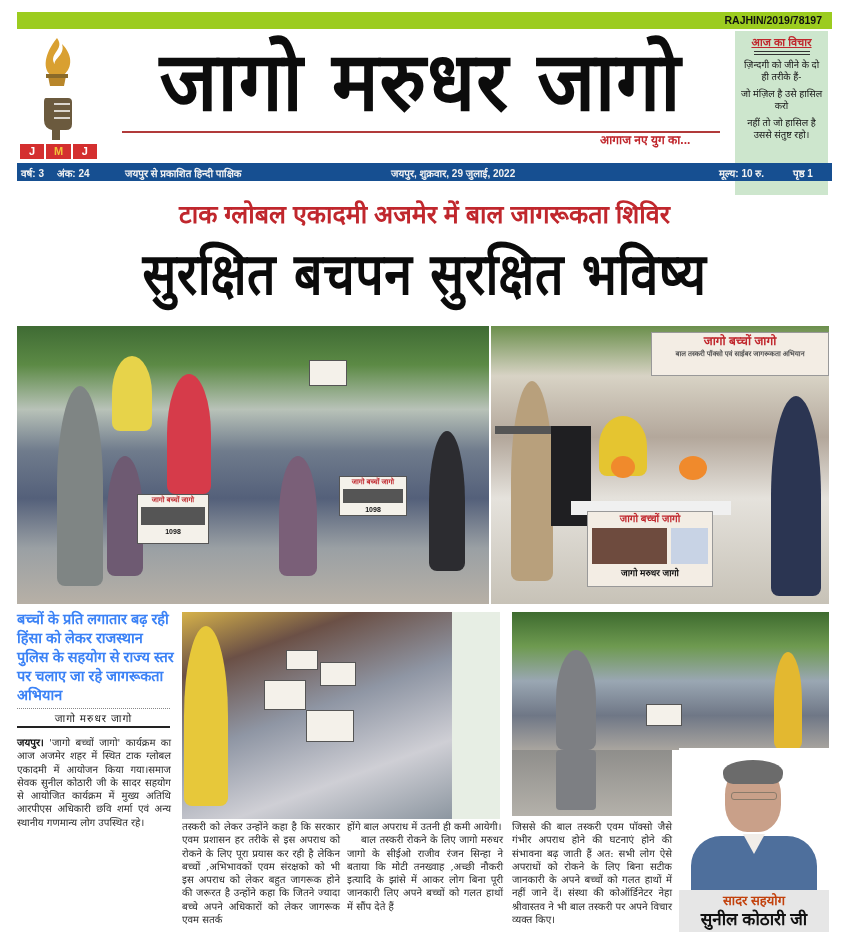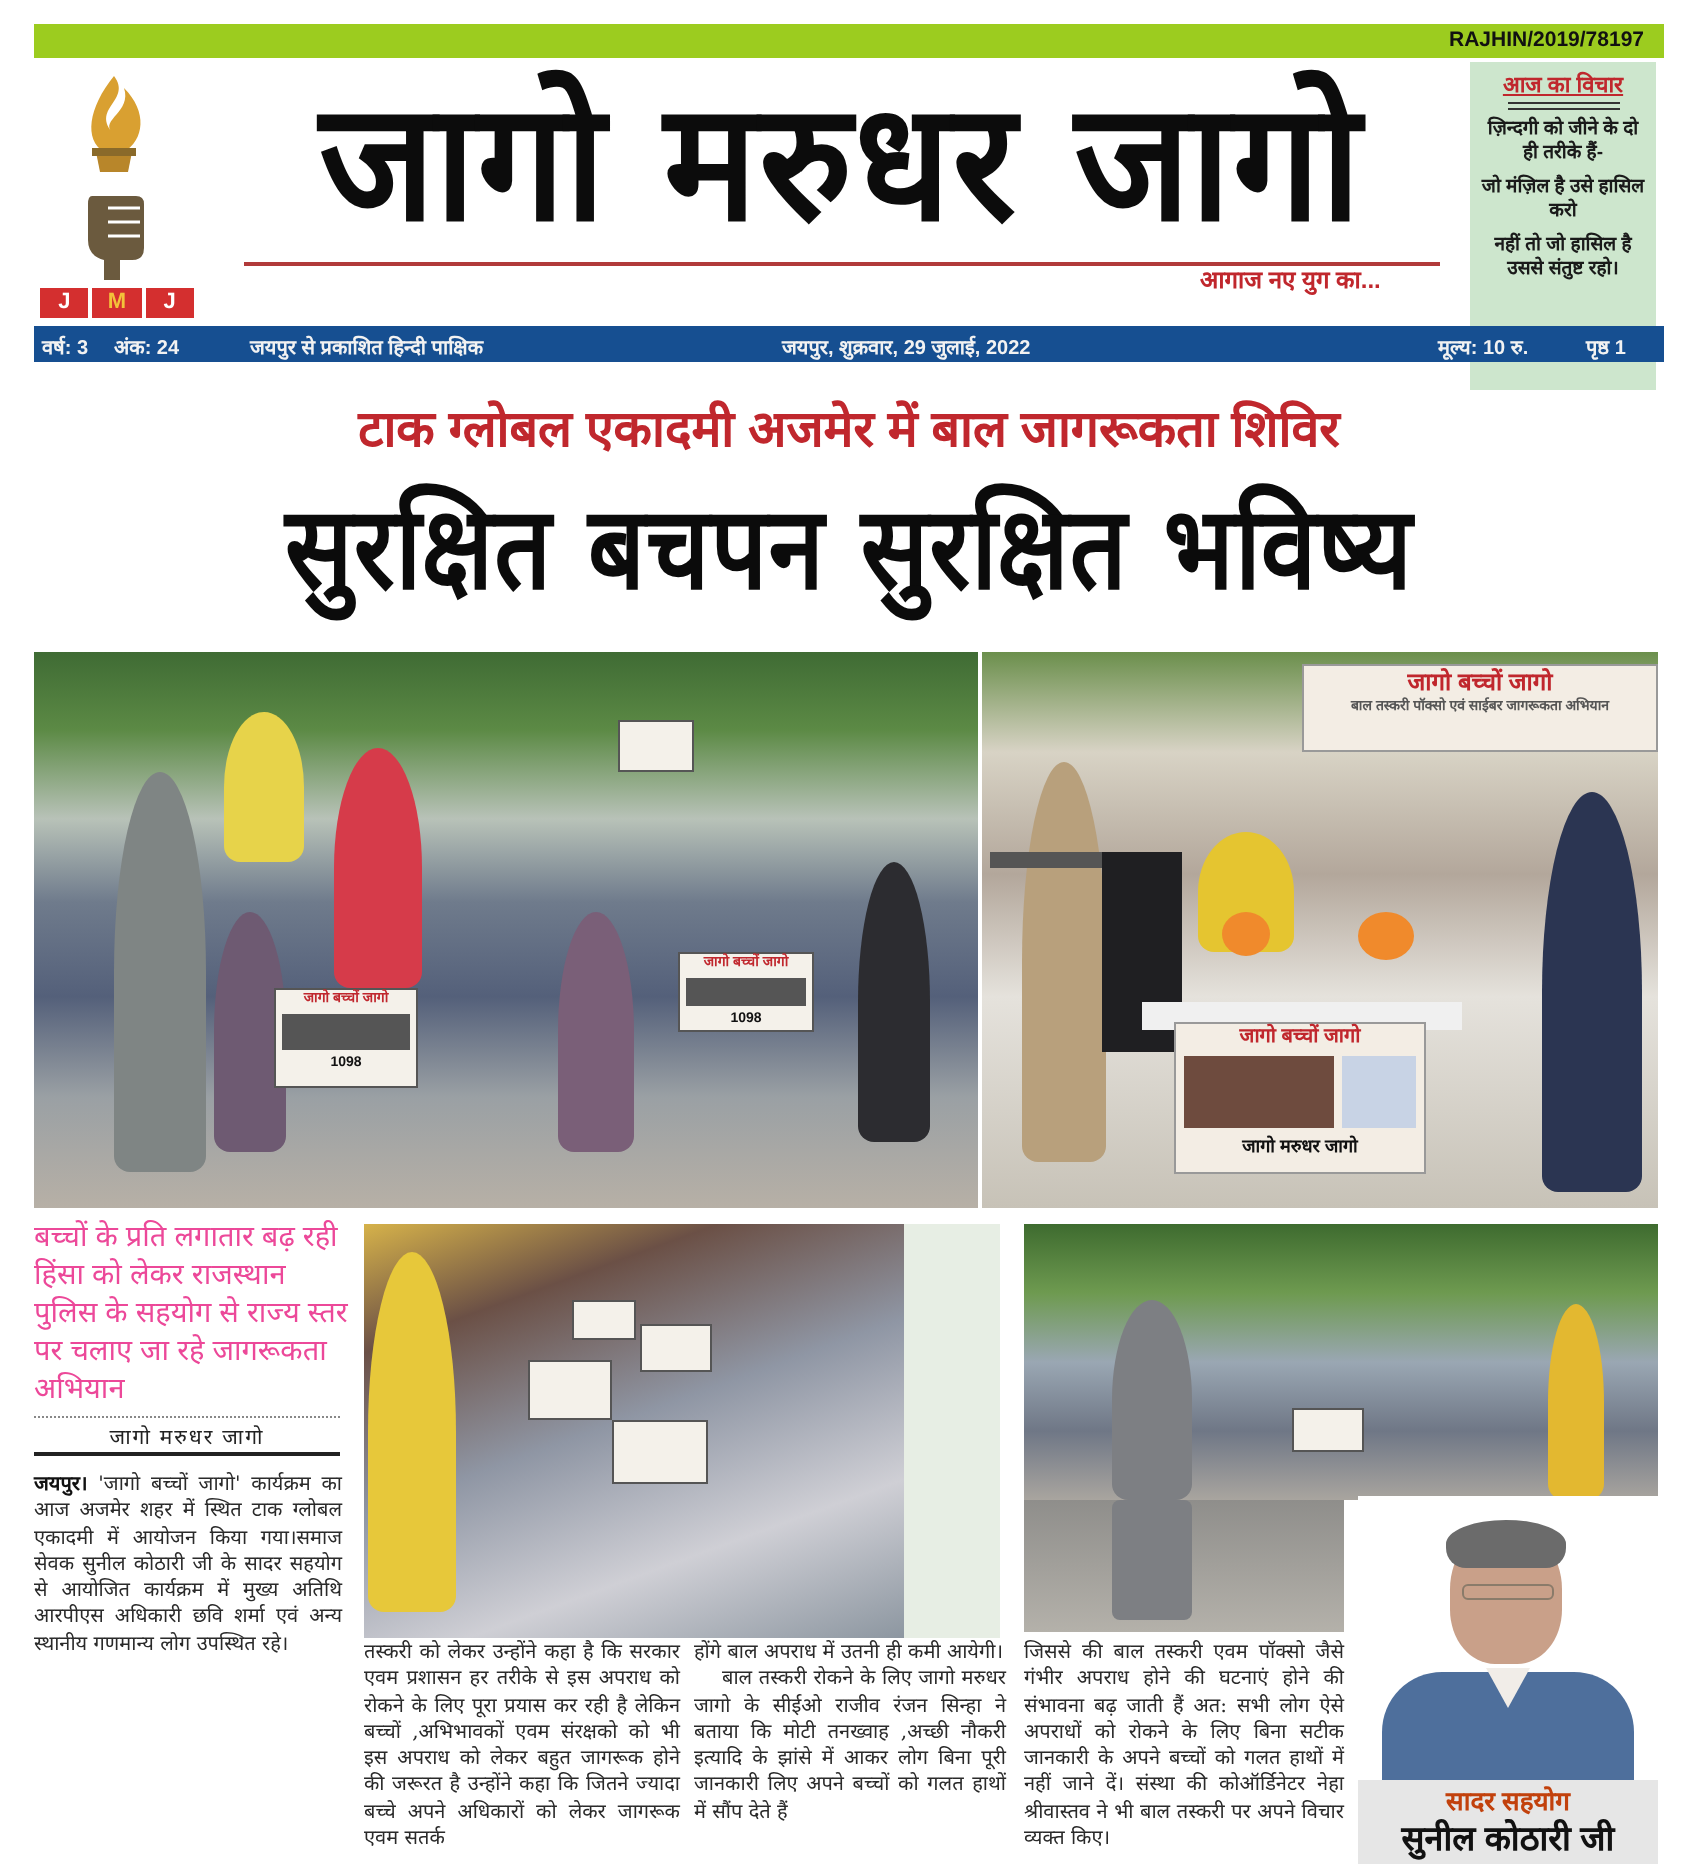--- a/index.html
+++ b/index.html
@@ -24,21 +24,21 @@
   
   .masthead { left: 118px; top: 28px; width: 605px; height: 112px; }
   .masthead .title { position: absolute; left: 0; top: 8px; width: 605px; font-family: "DejaVu Sans", sans-serif; font-weight: bold; font-size: 78px; line-height: 92px; letter-spacing: 1px; color: #0c0c0c; white-space: nowrap; text-align: center; transform: scaleY(1.05); }
   .masthead .rule { position: absolute; left: 4px; top: 103px; width: 598px; height: 2px; background: #b13a3a; }
   .tagline { left: 600px; top: 131px; font-size: 12px; font-weight: bold; color: #c0272d; white-space: nowrap; }
 
   
   .thought { left: 735px; top: 31px; width: 93px; height: 164px; background: #cde6cd; text-align: center; padding-top: 3px; }
   .thought .head { font-size: 11px; font-weight: bold; color: #c0272d; text-decoration: underline; }
   .thought .dbl { margin: 2px auto 4px; width: 56px; height: 4px; border-top: 1px solid #333; border-bottom: 1px solid #333; }
-  .thought p { font-size: 9.5px; font-weight: bold; line-height: 12px; color: #1a1a1a; margin-bottom: 5px; padding: 0 4px; }
+  .thought p { font-size: 9.5px; font-weight: normal; line-height: 12px; color: #1a1a1a; margin-bottom: 5px; padding: 0 4px; }
 
   
   .bluebar { left: 17px; top: 163px; width: 815px; height: 18px; background: #164f91; color: #f2f2f2; font-size: 10px; font-weight: bold; }
   .bluebar span { position: absolute; top: 3px; white-space: nowrap; }
 
   
   .kicker { left: 0; top: 196px; width: 849px; text-align: center; font-size: 25px; font-weight: bold; color: #c0272d; white-space: nowrap; }
   .headline { left: 0; top: 238px; width: 849px; text-align: center; font-family: "DejaVu Sans", sans-serif; font-size: 50px; font-weight: bold; color: #0b0b0b; white-space: nowrap; letter-spacing: 0.5px; transform: scaleY(1.15); }
 
   
@@ -58,21 +58,21 @@
   .portrait .head { position: absolute; left: 46px; top: 16px; width: 56px; height: 68px; background: #c9a089; border-radius: 45% 45% 40% 40%; }
   .portrait .hair { position: absolute; left: 44px; top: 12px; width: 60px; height: 24px; background: #6b6b6b; border-radius: 50% 50% 10px 10px; }
   .portrait .glasses { position: absolute; left: 52px; top: 44px; width: 46px; height: 8px; border: 1.5px solid #8a7b6a; border-radius: 3px; }
   .portrait .jacket { position: absolute; left: 12px; top: 88px; width: 126px; height: 54px; background: #4e6f9c; border-radius: 30px 30px 0 0; }
   .portrait .collar { position: absolute; left: 64px; top: 86px; width: 22px; height: 20px; background: #f1ede8; clip-path: polygon(0 0, 100% 0, 50% 100%); }
   .caption-box { left: 679px; top: 890px; width: 150px; height: 42px; background: #e6e6e6; text-align: center; }
   .caption-box .l1 { font-size: 13px; font-weight: bold; line-height: 18px; color: #c2410c; margin-top: 2px; }
   .caption-box .l2 { font-size: 17px; font-weight: bold; line-height: 20px; color: #111; }
 
   
-  .sidehead { left: 17px; top: 610px; width: 160px; font-size: 14.5px; font-weight: normal; line-height: 19px; color: #ec4899; }
+  .sidehead { left: 17px; top: 610px; width: 160px; font-size: 14.5px; font-weight: bold; line-height: 19px; color: #3b82f6; }
   .byline-rule-top { left: 17px; top: 708px; width: 153px; border-top: 1px dotted #888; }
   .byline { left: 17px; top: 711px; width: 153px; text-align: center; font-size: 10.5px; color: #222; letter-spacing: 1px; }
   .byline-rule { left: 17px; top: 726px; width: 153px; height: 1.5px; background: #222; }
 
   .col { font-family: "DejaVu Serif", "Liberation Serif", serif; font-size: 10px; line-height: 13.3px; color: #2a2a2a; text-align: justify; }
   .col p { text-indent: 0; }
   .col p.indent { text-indent: 14px; }
   .col b { font-weight: bold; color: #111; }
   .c1 { left: 17px; top: 736px; width: 154px; }
   .c2 { left: 182px; top: 820px; width: 158px; }

